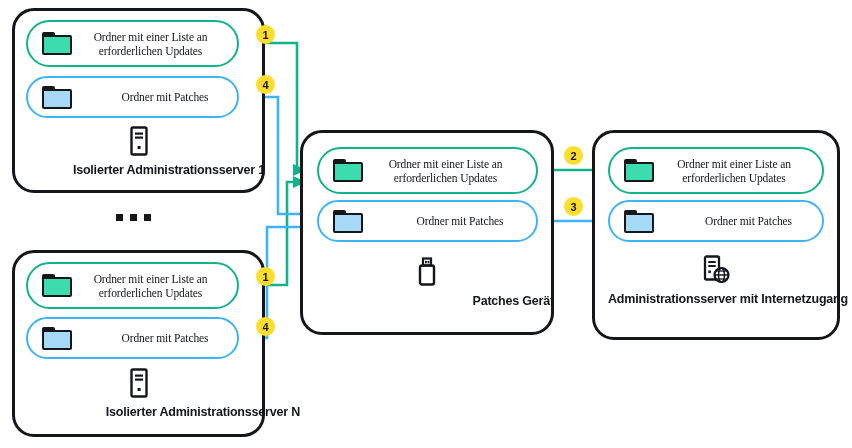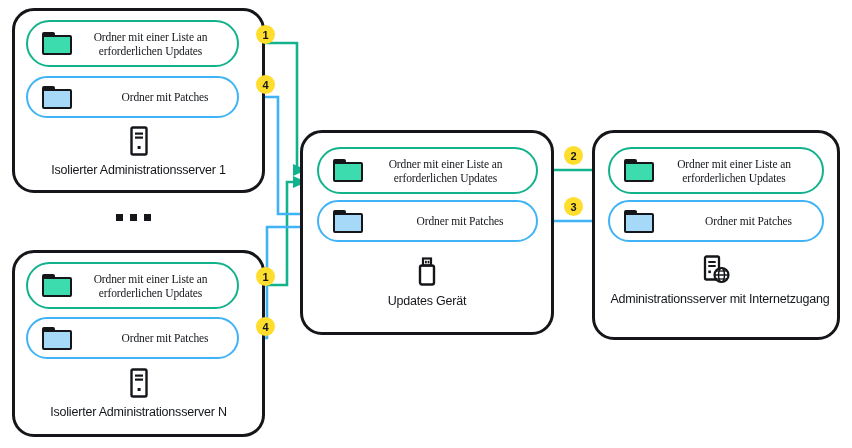--- a/index.html
+++ b/index.html
@@ -24,21 +24,21 @@
                 border:2.5px solid #14161a;border-radius:2px;box-sizing:border-box;}
   .folder.teal .body{background:#3ddcae;}
   .folder.blue .body{background:#a5d9f7;}
 
   .pill-label{flex:1 1 auto;text-align:center;font-size:11.5px;line-height:14px;
               padding:0 10px 0 2px;letter-spacing:-0.1px;font-family:Liberation Serif, serif;}
 
   
   .node-icon{position:absolute;left:0;right:0;display:flex;justify-content:center;
              z-index:4;}
-  .node-caption{position:absolute;left:0;right:0;text-align:center;font-weight:normal;
+  .node-caption{position:absolute;left:0;right:0;text-align:right;font-weight:bold;
                 font-size:12.5px;line-height:15px;letter-spacing:-0.2px;z-index:4;}
 
   
   #ellipsis{position:absolute;display:flex;gap:7px;z-index:4;}
   #ellipsis i{display:block;width:7px;height:7px;background:#14161a;}
 
   
   #wires{position:absolute;left:0;top:0;width:852px;height:448px;z-index:2;}
 
   
@@ -142,21 +142,21 @@
 
   <div class="node-icon" style="left:12px;width:253px;top:367px">
     <svg width="24" height="32" viewBox="0 0 24 32">
       <rect x="4.5" y="2.5" width="15" height="27" rx="1.5" fill="none" stroke="#14161a" stroke-width="2.4"></rect>
       <rect x="8" y="7.5" width="8" height="2.2" fill="#14161a"></rect>
       <rect x="8" y="11.5" width="8" height="2.2" fill="#14161a"></rect>
       <rect x="10.6" y="21" width="3" height="3" fill="#14161a"></rect>
     </svg>
   </div>
 
-  <div class="node-caption" style="left:12px;width:253px;top:405px">Isolierter Administrationsserver N</div>
+  <div class="node-caption" style="left:12px;width:288px;top:405px">Isolierter Administrationsserver N</div>
 
   <div class="node" style="left:300px;top:130px;width:254px;height:205px">
   </div>
 
   <div class="pill teal" style="left:317px;top:147px;width:221px;height:47px">
     <span class="folder teal">
       <span class="tab"></span>
         <span class="body"></span>
     </span>
     <span class="pill-label">Ordner mit einer Liste an erforderlichen Updates</span>
@@ -172,21 +172,21 @@
 
   <div class="node-icon" style="left:300px;width:254px;top:256px">
     <svg width="24" height="32" viewBox="0 0 24 32">
       <rect x="8" y="2.5" width="8" height="7" fill="none" stroke="#14161a" stroke-width="2.2"></rect>
       <rect x="10" y="4.8" width="1.8" height="2.6" fill="#14161a"></rect>
       <rect x="12.6" y="4.8" width="1.8" height="2.6" fill="#14161a"></rect>
       <rect x="5" y="9.5" width="14" height="19" rx="2" fill="none" stroke="#14161a" stroke-width="2.4"></rect>
     </svg>
   </div>
 
-  <div class="node-caption" style="left:300px;width:254px;top:294px">Updates Gerät</div>
+  <div class="node-caption" style="left:300px;width:254px;top:294px">Patches Gerät</div>
 
   <div class="node" style="left:592px;top:130px;width:248px;height:210px">
   </div>
 
   <div class="pill teal" style="left:608px;top:147px;width:216px;height:47px">
     <span class="folder teal">
       <span class="tab"></span>
         <span class="body"></span>
     </span>
     <span class="pill-label">Ordner mit einer Liste an erforderlichen Updates</span>

